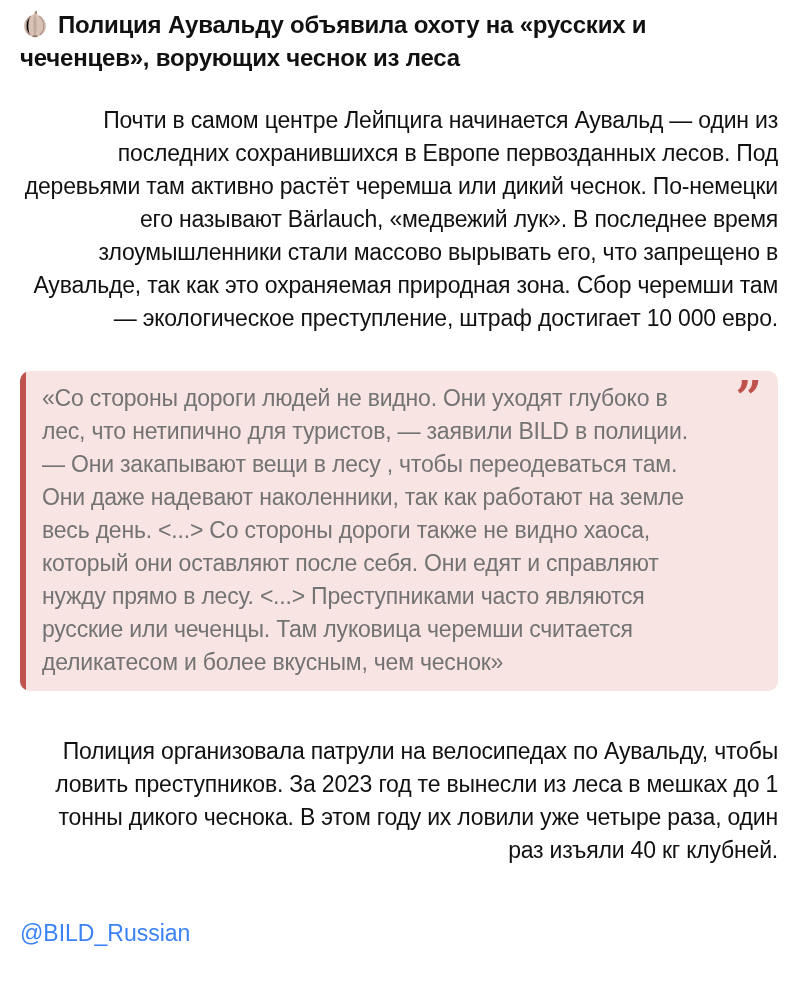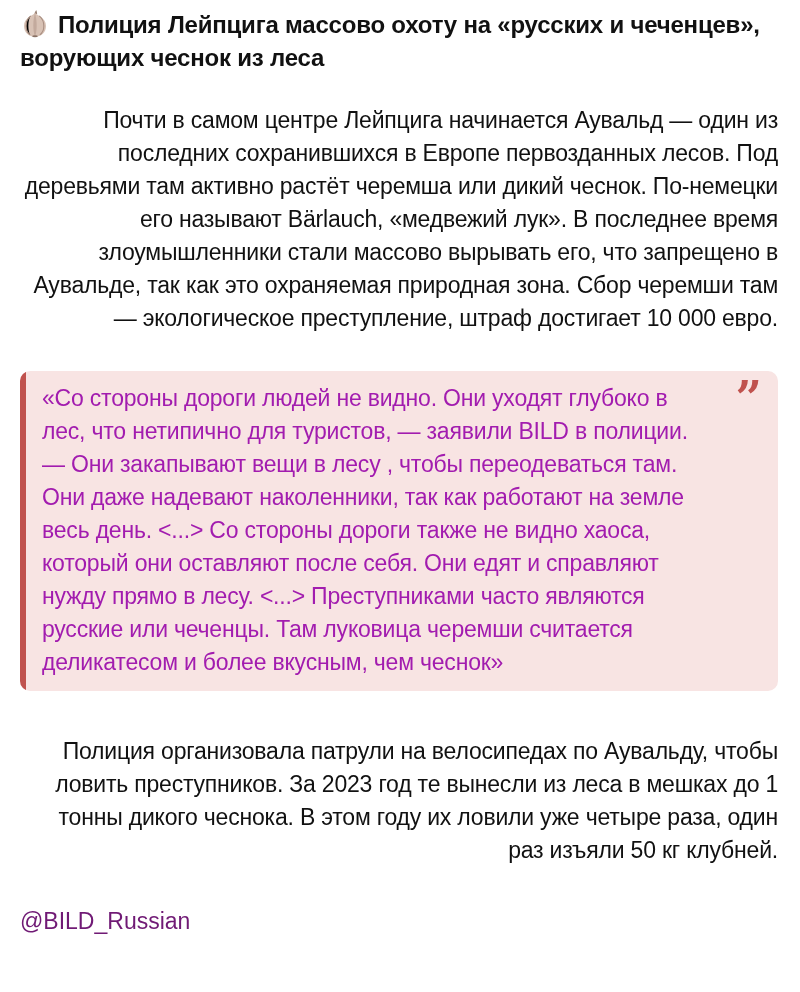--- a/index.html
+++ b/index.html
@@ -52,63 +52,63 @@
     top: 0;
     bottom: 0;
     width: 6px;
     background: #c0524e;
     border-radius: 6px 0 0 6px;
   }
   .quote-text {
     font-size: 23px;
     line-height: 33px;
     letter-spacing: -0.2px;
-    color: #a21caf;
+    color: #737373;
   }
   .quote-mark {
     position: absolute;
     top: 2px;
     right: 16px;
     font-size: 46px;
     line-height: 1.1;
     font-weight: 700;
     color: #c0524e;
     font-family: "DejaVu Serif", serif;
     user-select: none;
   }
   .channel-link {
     display: inline-block;
     font-size: 23px;
     line-height: 33px;
-    color: #701a75;
+    color: #3b82f6;
     text-decoration: none;
-    margin-top: 2px;
+    margin-top: 14px;
     cursor: pointer;
   }
 </style>
 </head>
 <body>
 
 <div class="post">
 
   <h1 class="post-title"><span class="garlic-emoji"><svg viewBox="0 0 36 36" width="30" height="30" aria-hidden="true">
         <path d="M19.5 2.5 C18.2 4.2 17.4 5.8 17.2 7.6 L20.6 7.6 C20.6 5.6 20.2 3.9 19.5 2.5 Z" fill="#9c8578"></path>
         <path d="M18 6 C15.2 9.4 4.8 11.4 4.8 21.6 C4.8 29.6 10.4 34.4 18 34.4 C25.6 34.4 31.2 29.6 31.2 21.6 C31.2 11.4 20.8 9.4 18 6 Z" fill="#d8c2b5"></path>
         <path d="M18 6 C17 9.8 16 14 16 21 C16 27 16.8 31.4 18 34.4 C19.2 31.4 20 27 20 21 C20 14 19 9.8 18 6 Z" fill="#c3aa9d"></path>
         <path d="M12.6 9.6 C9 12.4 7.2 16 7.2 21.6 C7.2 26.4 9 30.2 12.2 32.4 C10.6 29 10 25.4 10 21.2 C10 16.6 11 12.6 12.6 9.6 Z" fill="#bda headset"></path>
         <path d="M12.9 9.4 C9.4 12.3 7.4 16.2 7.4 21.6 C7.4 26.3 9.2 30 12.2 32.3" fill="none" stroke="#a98f82" stroke-width="1.3"></path>
         <path d="M23.1 9.4 C26.6 12.3 28.6 16.2 28.6 21.6 C28.6 26.3 26.8 30 23.8 32.3" fill="none" stroke="#a98f82" stroke-width="1.3"></path>
         <ellipse cx="18" cy="34" rx="3.4" ry="1.2" fill="#8a7265"></ellipse>
-      </svg></span><span>Полиция Лейпцига массово охоту на «русских и чеченцев», ворующих чеснок из леса</span></h1>
+      </svg></span><span>Полиция Аувальду объявила охоту на «русских и чеченцев», ворующих чеснок из леса</span></h1>
 
   <p class="body-paragraph">Почти в самом центре Лейпцига начинается Аувальд — один из последних сохранившихся в Европе первозданных лесов. Под деревьями там активно растёт черемша или дикий чеснок. По-немецки его называют Bärlauch, «медвежий лук». В последнее время злоумышленники стали массово вырывать его, что запрещено в Аувальде, так как это охраняемая природная зона. Сбор черемши там — экологическое преступление, штраф достигает 10 000 евро.</p>
 
   <blockquote class="quote-block">
     <span class="quote-bar"></span>
     <span class="quote-mark">”</span>
     <div class="quote-text">«Со стороны дороги людей не видно. Они уходят глубоко в лес, что нетипично для туристов, — заявили BILD в полиции. — Они закапывают вещи в лесу , чтобы переодеваться там. Они даже надевают наколенники, так как работают на земле весь день. &lt;...&gt; Со стороны дороги также не видно хаоса, который они оставляют после себя. Они едят и справляют нужду прямо в лесу. &lt;...&gt; Преступниками часто являются русские или чеченцы. Там луковица черемши считается деликатесом и более вкусным, чем чеснок»</div>
   </blockquote>
 
-  <p class="body-paragraph">Полиция организовала патрули на велосипедах по Аувальду, чтобы ловить преступников. За 2023 год те вынесли из леса в мешках до 1 тонны дикого чеснока. В этом году их ловили уже четыре раза, один раз изъяли 50 кг клубней.</p>
+  <p class="body-paragraph">Полиция организовала патрули на велосипедах по Аувальду, чтобы ловить преступников. За 2023 год те вынесли из леса в мешках до 1 тонны дикого чеснока. В этом году их ловили уже четыре раза, один раз изъяли 40 кг клубней.</p>
 
   <a class="channel-link">@BILD_Russian</a>
 
 </div>
 
 </body></html>

